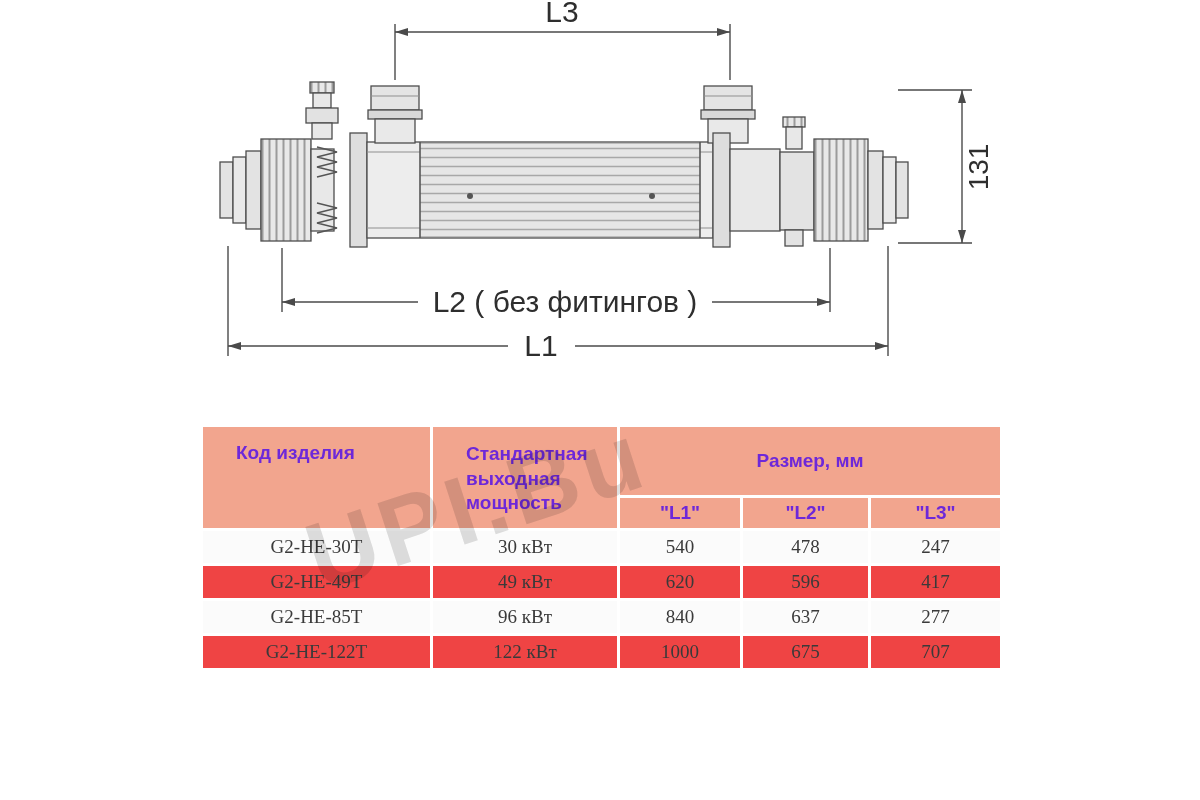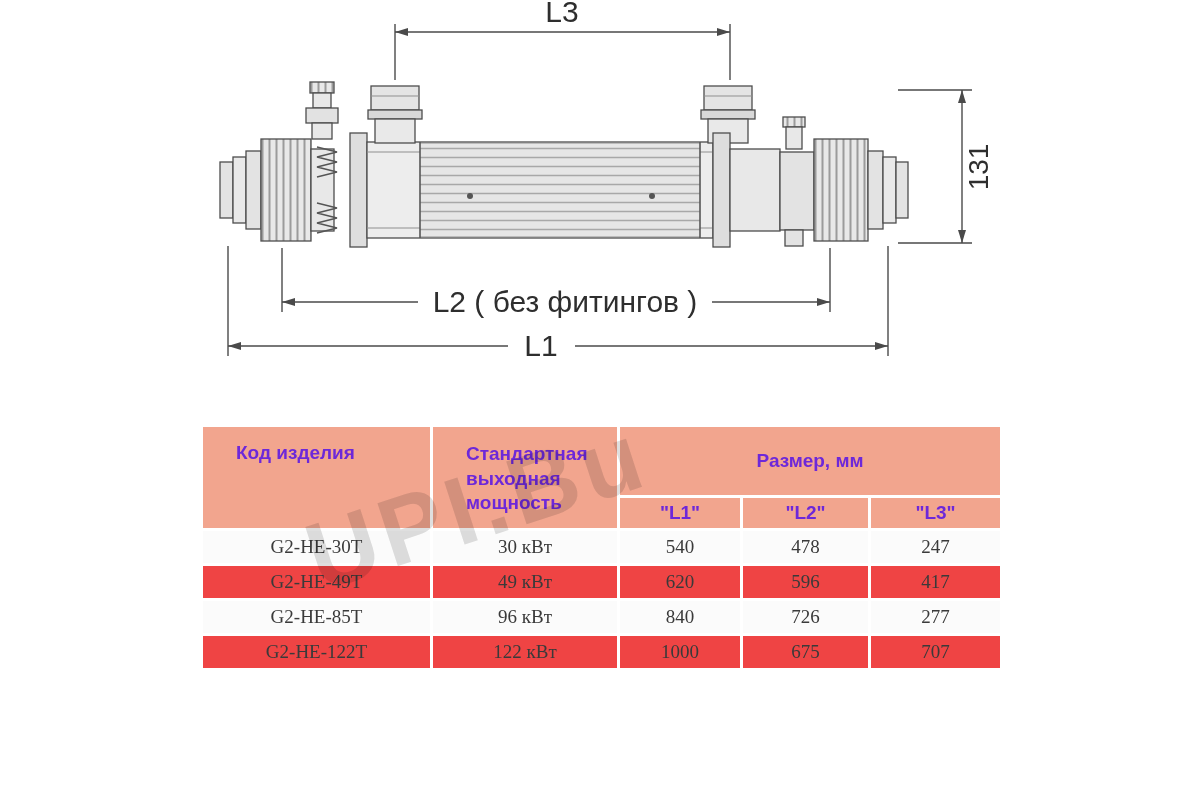--- a/index.html
+++ b/index.html
@@ -203,21 +203,21 @@
         <td>G2-HE-49T</td>
         <td>49 кВт</td>
         <td>620</td>
         <td>596</td>
         <td>417</td>
       </tr>
       <tr class="row-odd">
         <td>G2-HE-85T</td>
         <td>96 кВт</td>
         <td>840</td>
-        <td>726</td>
+        <td>637</td>
         <td>277</td>
       </tr>
       <tr class="row-even">
         <td>G2-HE-122T</td>
         <td>122 кВт</td>
         <td>1000</td>
         <td>675</td>
         <td>707</td>
       </tr>
     </tbody>

